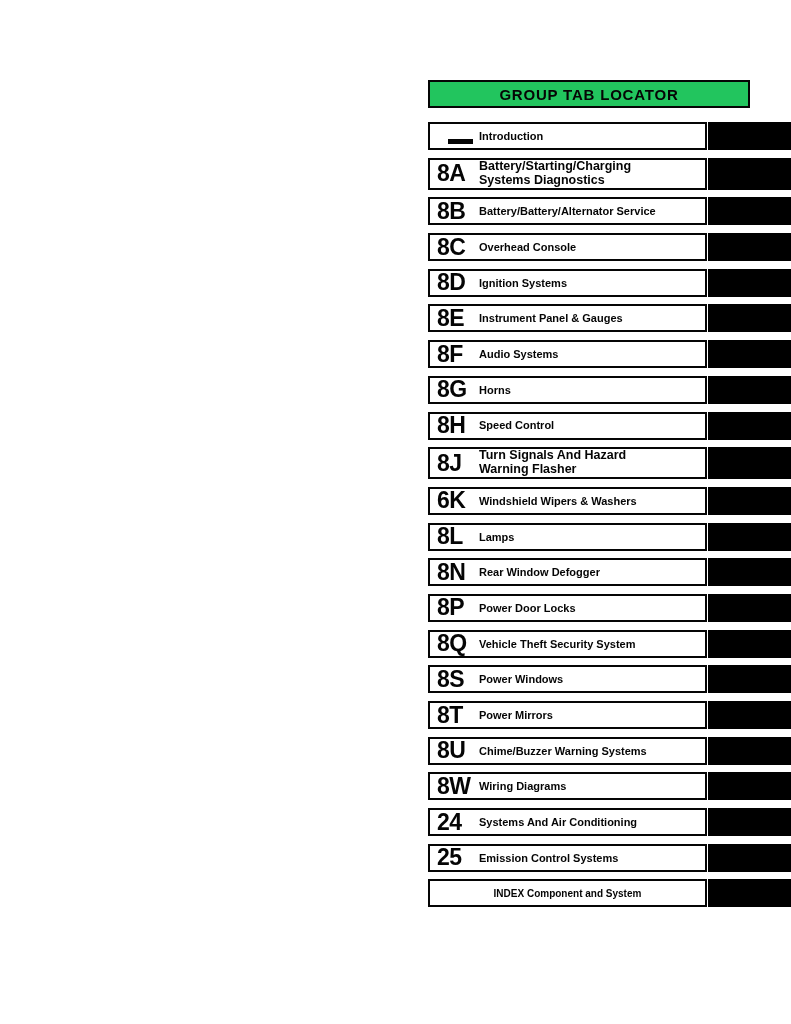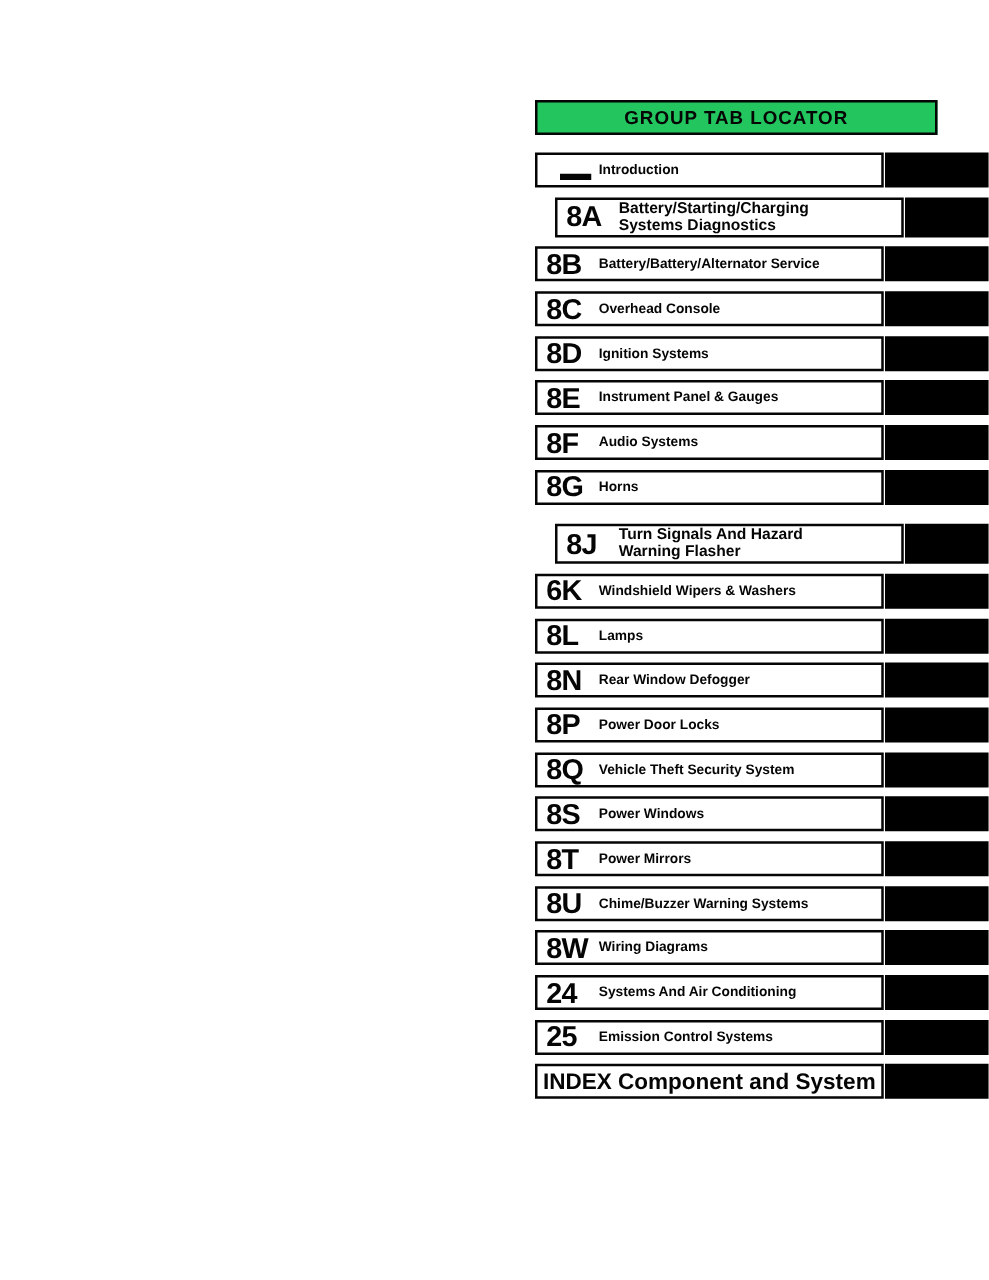--- a/index.html
+++ b/index.html
@@ -49,21 +49,21 @@
   }
   .box {
     width: 279px;
     min-height: 28px;
     box-sizing: border-box;
     border: 2px solid #050505;
     background: #ffffff;
     display: flex;
     align-items: center;
   }
-  .box.two-line { min-height: 32px; margin-left: 16px; }
+  .box.two-line { min-height: 32px; }
   .box.centered { justify-content: center; }
   .code {
     width: 42px;
     padding-left: 7px;
     flex: 0 0 auto;
     font-size: 23px;
     font-weight: bold;
     line-height: 1;
     letter-spacing: -0.5px;
   }
@@ -75,21 +75,21 @@
     background: #050505;
   }
   .label {
     font-size: 11px;
     font-weight: bold;
     line-height: 1.1;
     padding-right: 4px;
   }
   .label .line { display: block; white-space: nowrap; }
   .box.two-line .label { font-size: 12.5px; }
-  .box.centered .label { font-size: 18px; padding-right: 0; }
+  .box.centered .label { font-size: 10px; padding-right: 0; }
   .tab {
     flex: 1 1 auto;
     margin-left: 1px;
     background: #000000;
   }
 </style>
 </head>
 <body>
 
 <div class="title-box">
@@ -179,20 +179,27 @@
       <span class="code">8G</span>
       <span class="label">
         <span class="line line1">Horns</span>
 
       </span>
     </div>
     <div class="tab"></div>
   </div>
 
   <div class="row">
+    <div class="box">
+      <span class="code">8H</span>
+      <span class="label">
+        <span class="line line1">Speed Control</span>
+
+      </span>
+    </div>
     <div class="tab"></div>
   </div>
 
   <div class="row">
     <div class="box two-line">
       <span class="code">8J</span>
       <span class="label">
         <span class="line line1">Turn Signals And Hazard</span>
         <span class="line line2">Warning Flasher</span>
       </span>

